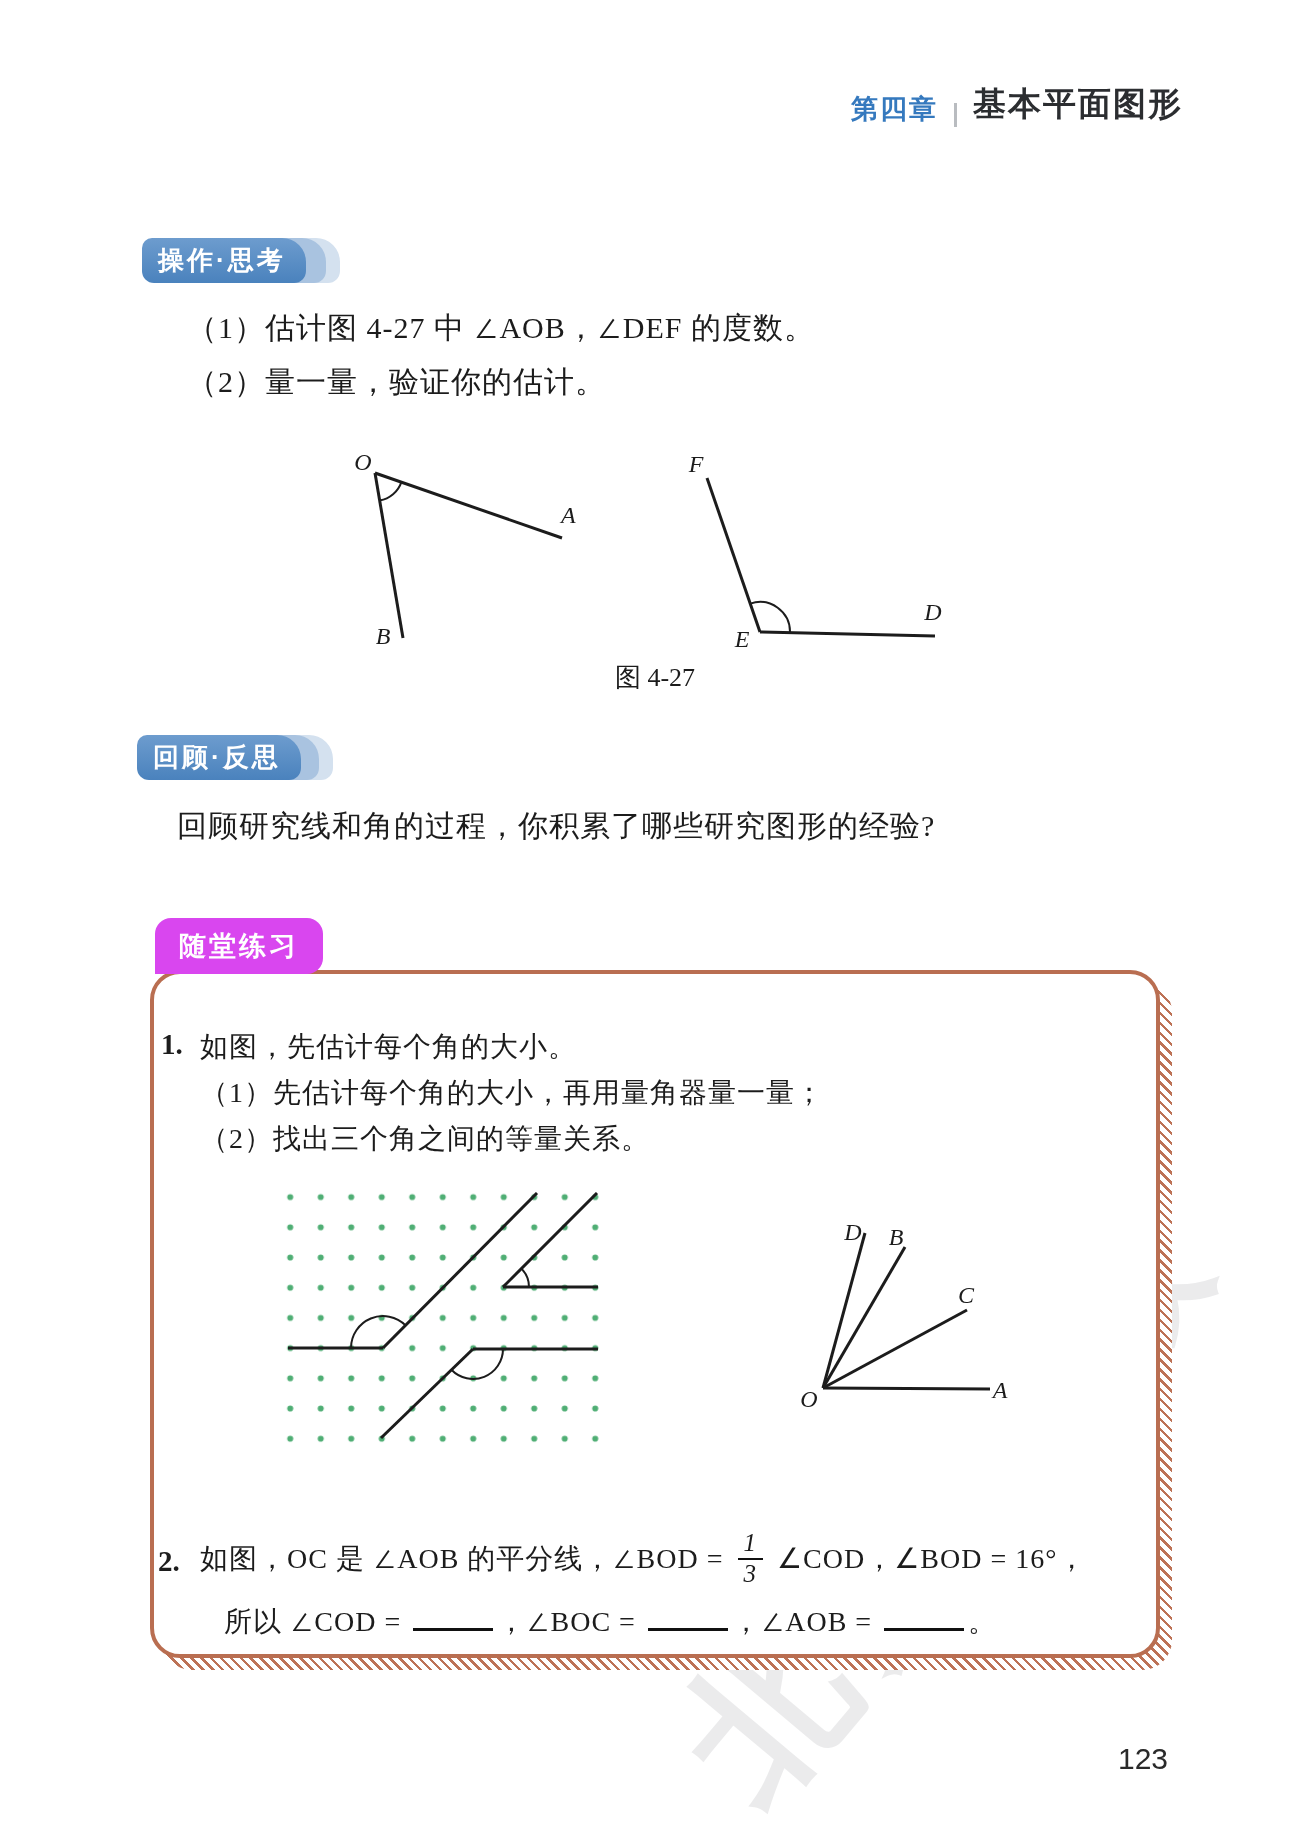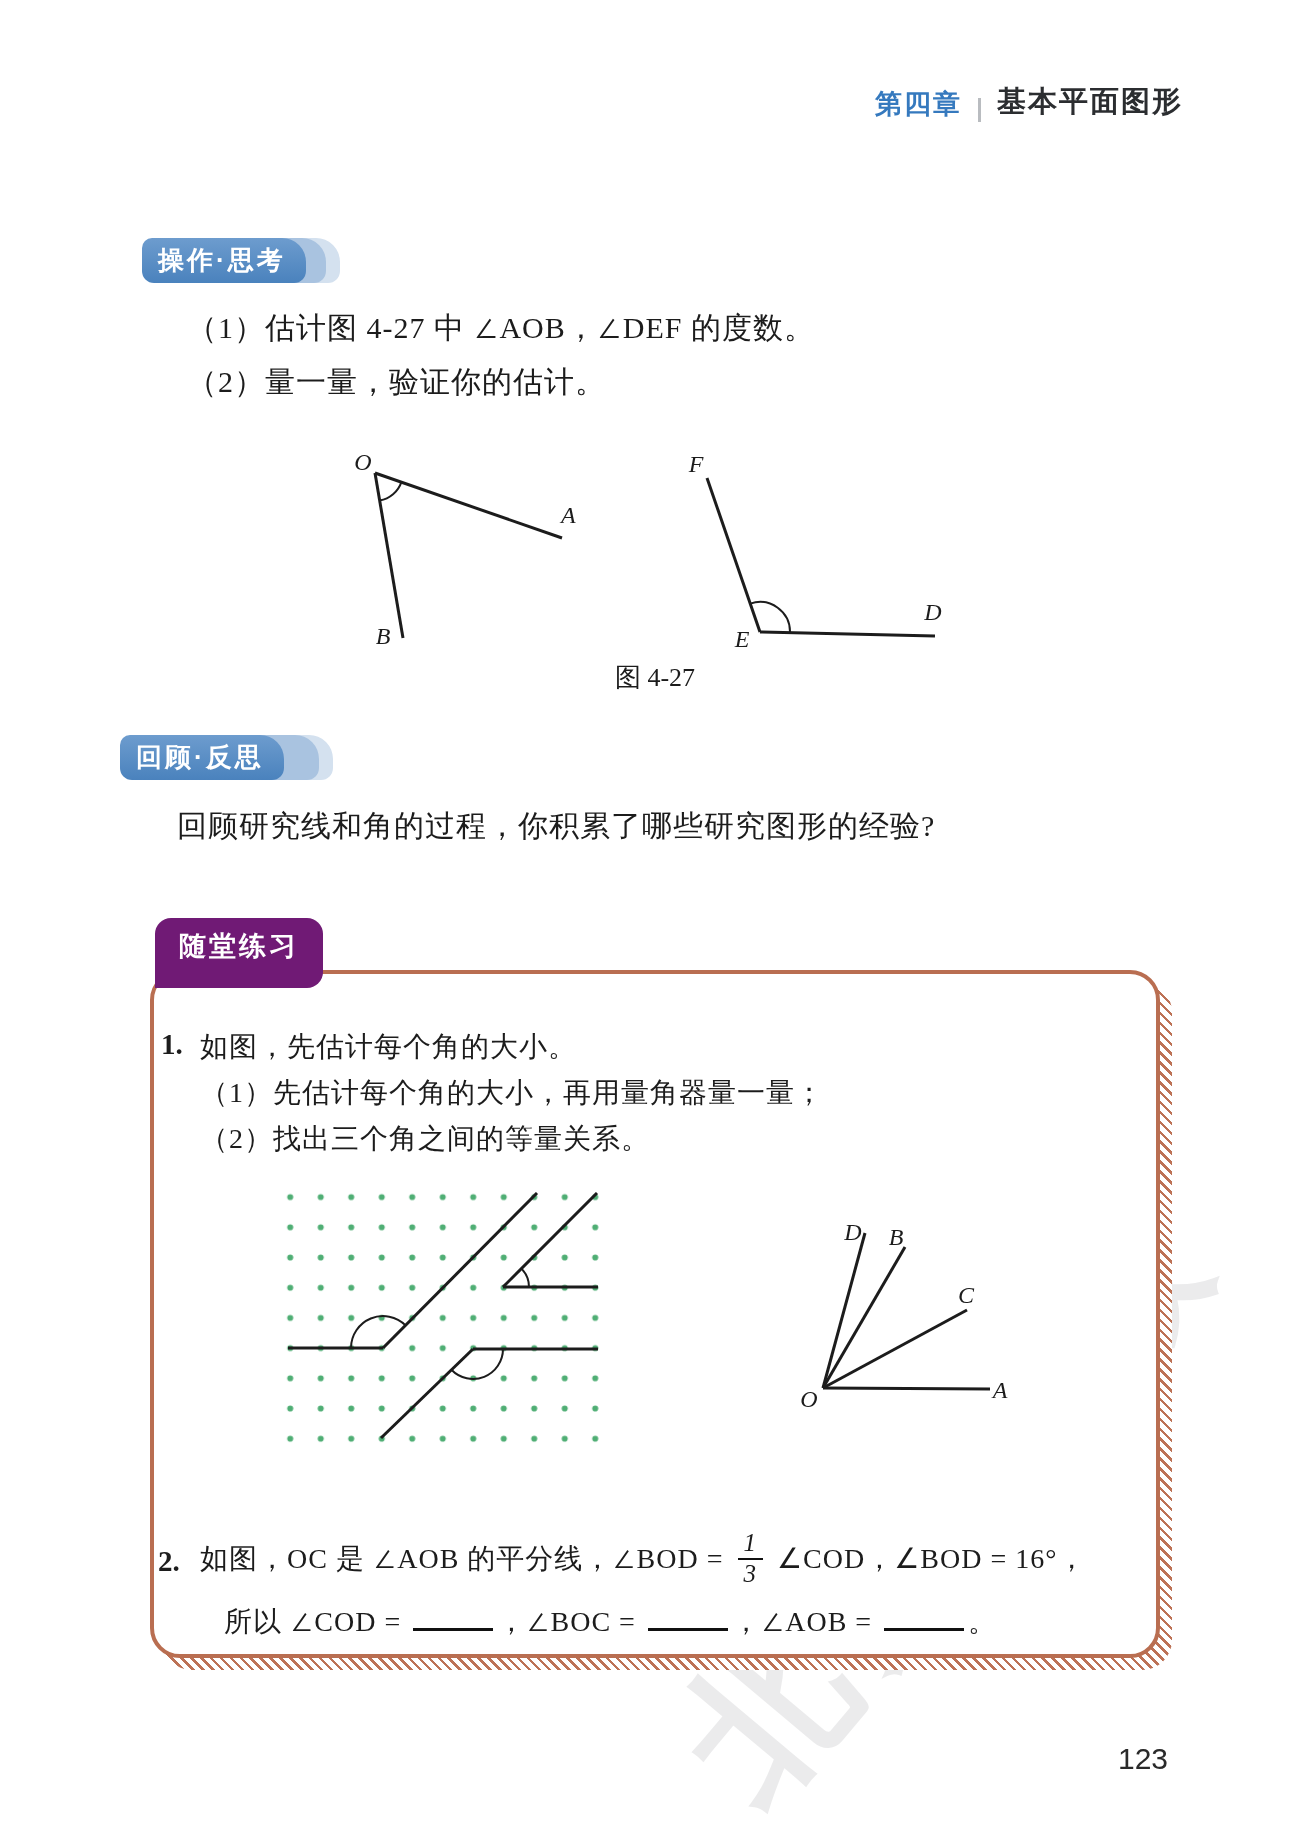--- a/index.html
+++ b/index.html
@@ -3,41 +3,41 @@
 <meta charset="utf-8">
 <style>
   html,body{margin:0;padding:0;background:#ffffff;}
   #page{position:relative;width:1304px;height:1843px;background:#ffffff;overflow:hidden;
         font-family:"Liberation Serif",serif;color:#1c1c1c;}
 
   
   .header{position:absolute;top:82px;right:121px;display:flex;align-items:flex-end;gap:16px;}
   .chapter{color:#3579be;font-family:"Liberation Sans",sans-serif;font-weight:bold;font-size:27px;letter-spacing:2px;}
   .hdiv{width:3px;height:24px;background:#b9bcc0;}
-  .htitle{color:#2b2d30;font-family:"Liberation Sans",sans-serif;font-weight:bold;font-size:29px;letter-spacing:2px;}
+  .htitle{color:#2b2d30;font-family:"Liberation Sans",sans-serif;font-weight:bold;font-size:33px;letter-spacing:2px;}
 
   
   .badge-blue{position:absolute;height:45px;line-height:45px;padding:0 20px 0 16px;
               background:linear-gradient(180deg,#6d9cce 0%,#4a82bd 100%);
               border-radius:10px 24px 12px 12px;color:#fff;
               font-family:"Liberation Sans",sans-serif;font-weight:bold;font-size:26px;letter-spacing:3px;z-index:3;}
   .blayer{position:absolute;height:45px;width:170px;border-radius:10px 24px 12px 12px;}
   .blayer.l2{background:#a9c3e0;z-index:2;}
   .blayer.l1{background:#d4e1ef;z-index:1;}
 
   .para{position:absolute;font-size:30px;letter-spacing:1px;white-space:nowrap;}
   .caption{position:absolute;font-size:26px;text-align:center;white-space:nowrap;}
 
   
   .ex-shadow{position:absolute;left:162px;top:982px;width:1010px;height:688px;border-radius:30px;
              background:repeating-linear-gradient(45deg,#bd7256 0 2.5px,#ffffff 2.5px 7px);z-index:1;}
   .ex-box{position:absolute;left:150px;top:970px;width:1010px;height:688px;border-radius:30px;
           background:#ffffff;border:4px solid #b96e51;box-sizing:border-box;z-index:2;}
-  .badge-orange{position:absolute;left:155px;top:918px;height:70px;line-height:56px;padding:0 24px;
-                background:#701a75;border-radius:16px 16px 16px 0;color:#fff;z-index:4;
+  .badge-orange{position:absolute;left:155px;top:918px;height:56px;line-height:56px;padding:0 24px;
+                background:#d946ef;border-radius:16px 16px 16px 0;color:#fff;z-index:4;
                 font-family:"Liberation Sans",sans-serif;font-weight:bold;font-size:27px;letter-spacing:3px;}
 
   .item-num{position:absolute;font-weight:bold;font-size:29px;z-index:5;}
   .item-text{position:absolute;font-size:28px;letter-spacing:1px;white-space:nowrap;z-index:5;}
 
   .mathline{position:absolute;display:flex;align-items:center;font-size:28px;letter-spacing:1px;white-space:pre;z-index:5;}
   .frac{display:inline-flex;flex-direction:column;align-items:center;font-size:25px;font-style:italic;margin:0 6px;line-height:1.15;}
   .frac .den{border-top:2.5px solid #111;padding:0 6px;}
   .blank{display:inline-block;width:80px;height:1em;border-bottom:3px solid #111;margin:0 4px;}
 
@@ -83,21 +83,21 @@
     <text x="281" y="73">A</text>
     <text x="103" y="194" text-anchor="middle">B</text>
     <text x="416" y="22" text-anchor="middle">F</text>
     <text x="462" y="197" text-anchor="middle">E</text>
     <text x="653" y="170" text-anchor="middle">D</text>
   </svg>
   <div class="caption" style="left:540px;top:660px;width:230px;">图 4-27</div>
 
   <div class="blayer l1" style="left:163px;top:735px;"></div>
   <div class="blayer l2" style="left:149px;top:735px;"></div>
-  <div class="badge-blue" style="left:120px;top:735px;">回顾·反思</div>
+  <div class="badge-blue" style="left:137px;top:735px;">回顾·反思</div>
   <div class="para" style="left:177px;top:806px;">回顾研究线和角的过程，你积累了哪些研究图形的经验?</div>
 
   <div class="ex-shadow"></div>
   <div class="ex-box"></div>
   <div class="badge-orange">随堂练习</div>
 
   <div class="item-num" style="left:161px;top:1028px;">1.</div>
   <div class="item-text" style="left:200px;top:1028px;">如图，先估计每个角的大小。</div>
   <div class="item-text" style="left:200px;top:1074px;">（1）先估计每个角的大小，再用量角器量一量；</div>
   <div class="item-text" style="left:200px;top:1120px;">（2）找出三个角之间的等量关系。</div>

